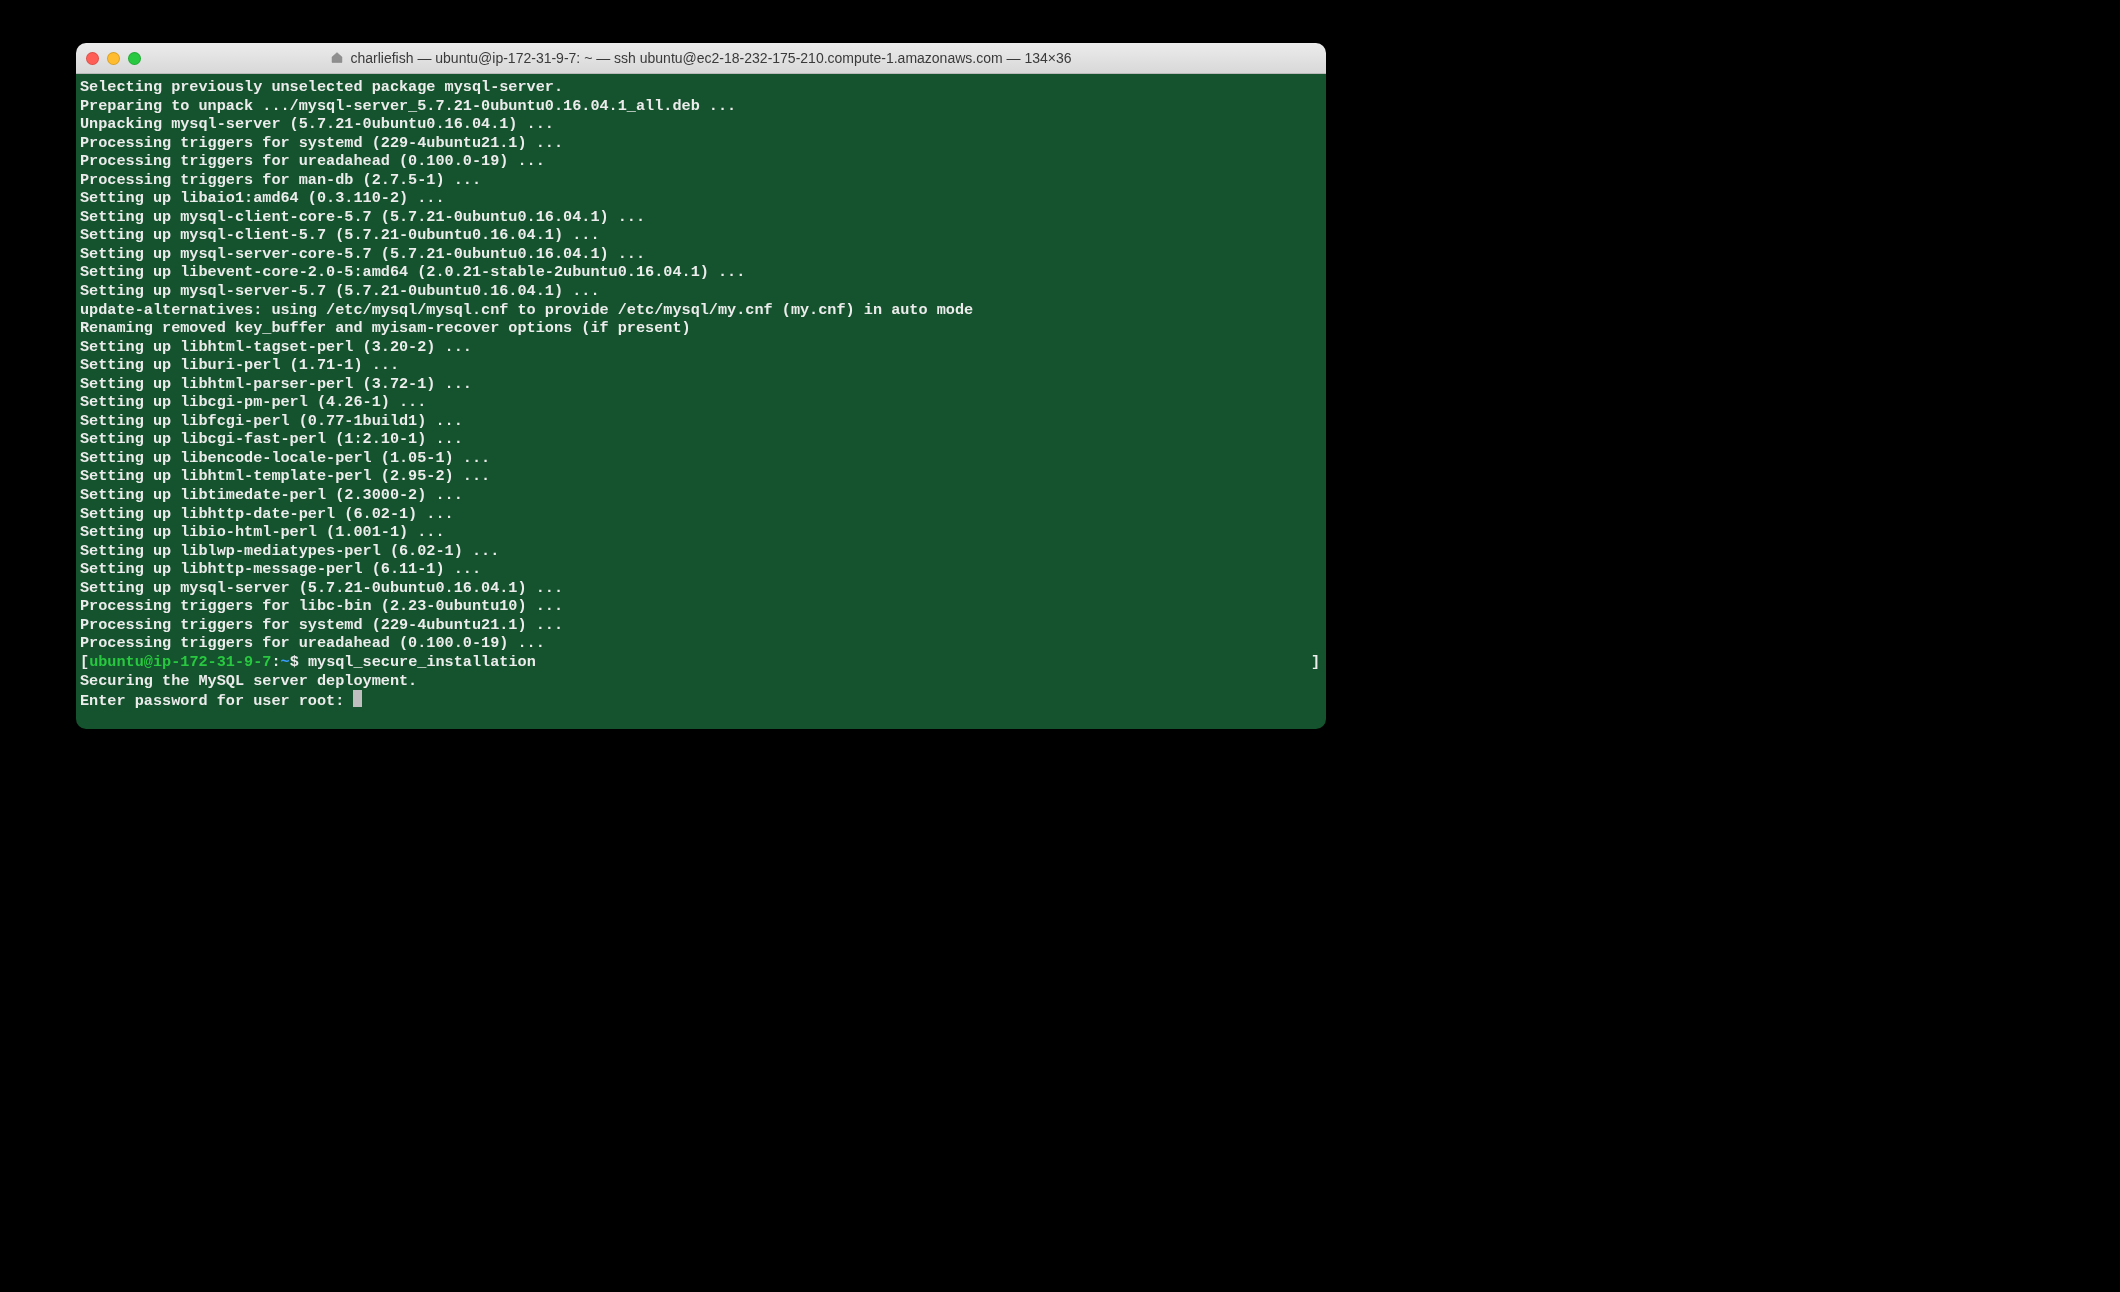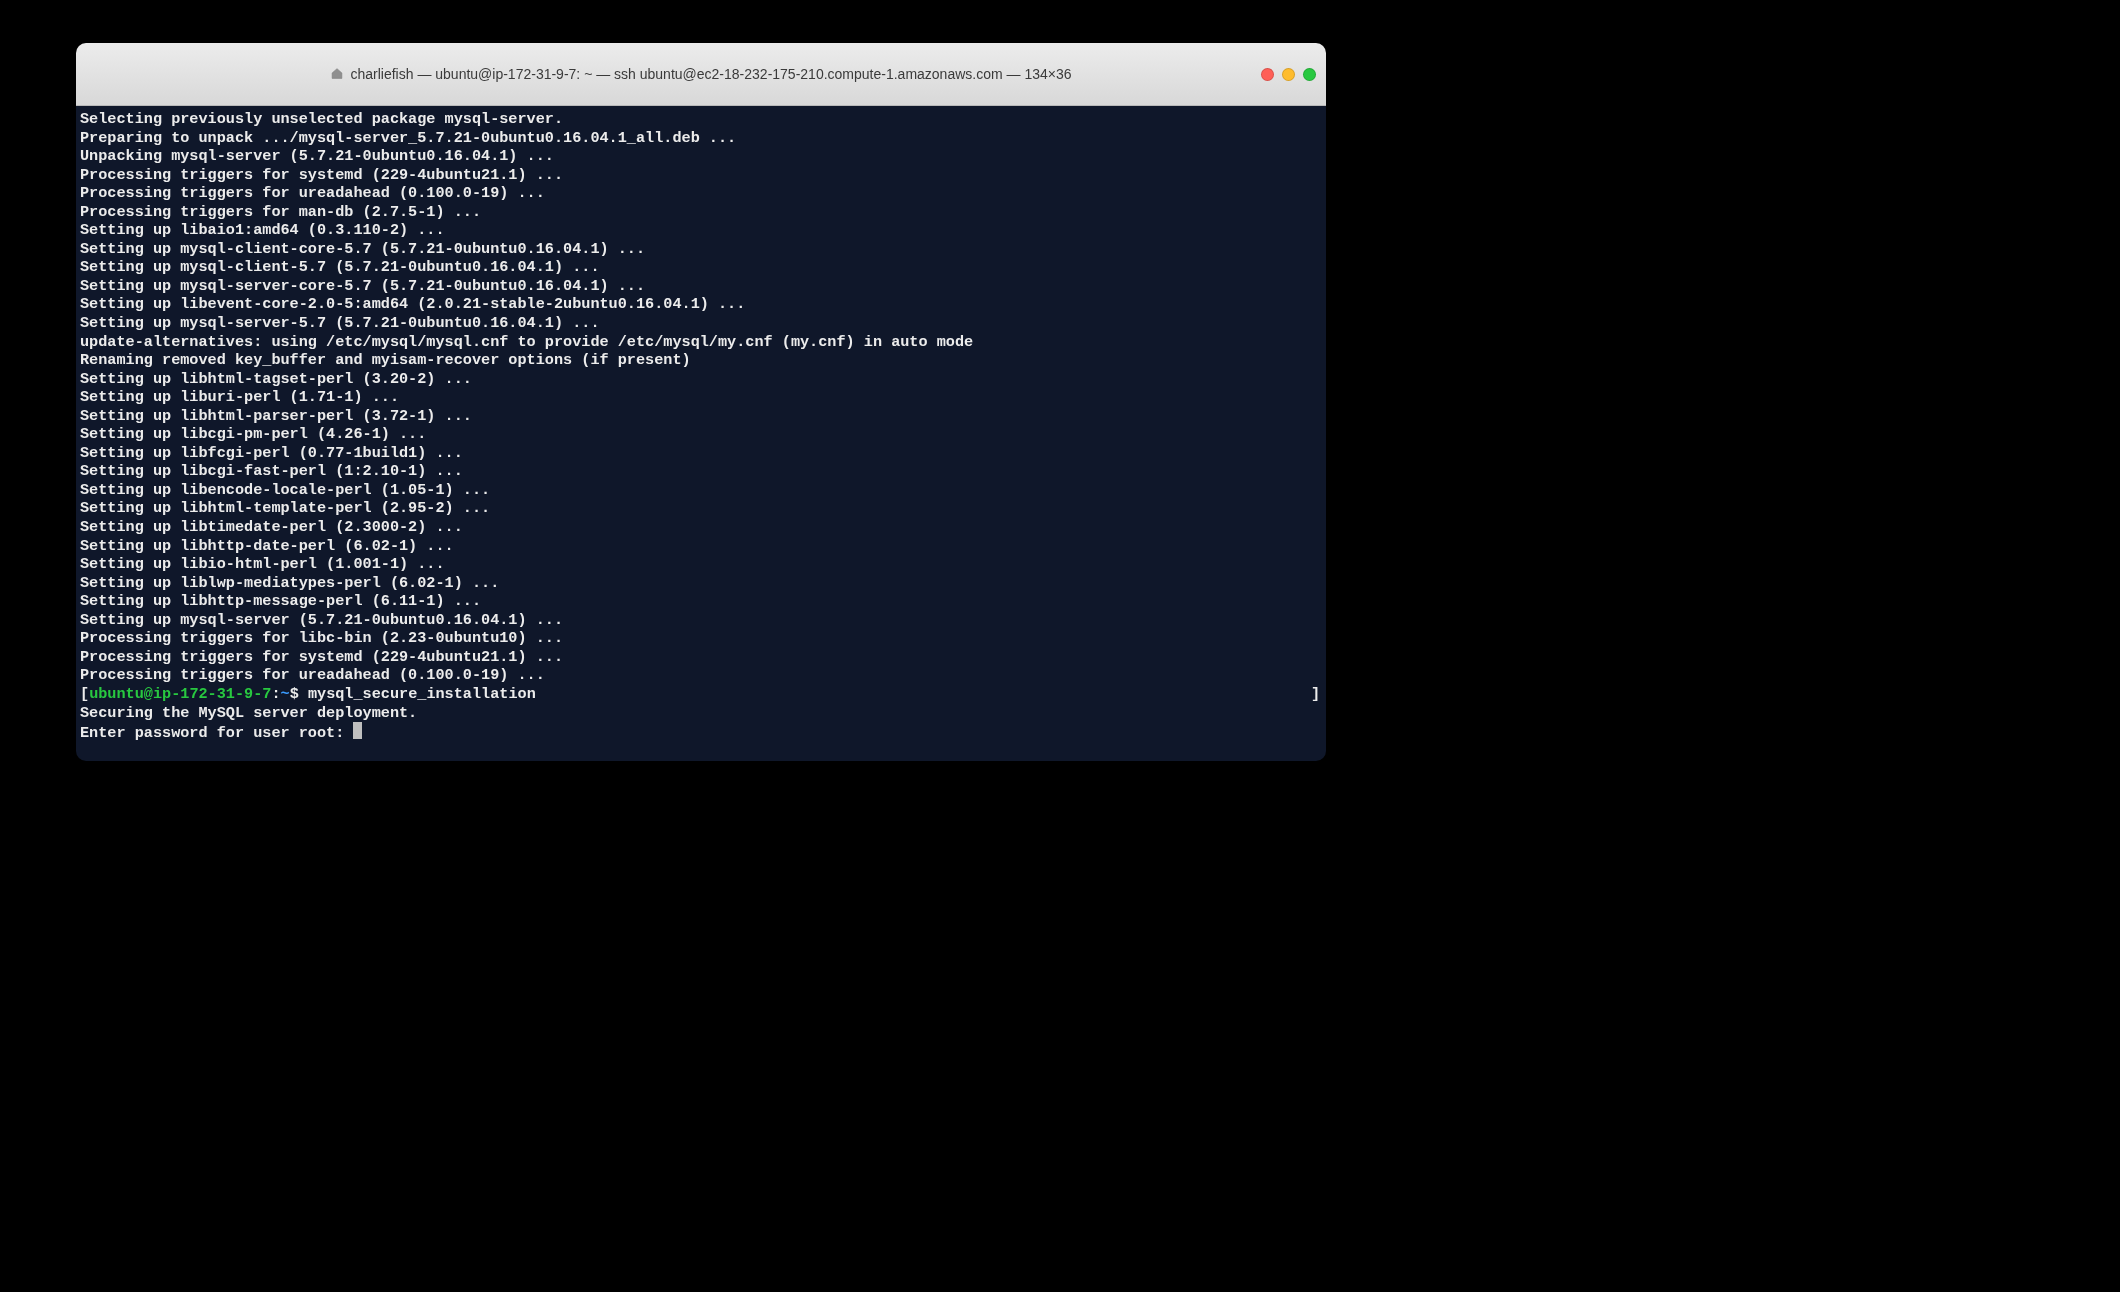--- a/index.html
+++ b/index.html
@@ -20,23 +20,22 @@
     overflow: hidden;
     box-shadow: 0 0 30px rgba(0,0,0,.7);
     background: #000;
   }
   .titlebar {
     height: 30px;
     background: linear-gradient(#ececec, #d8d8d8);
     border-bottom: 1px solid #b9b9b9;
     display: flex;
     align-items: center;
-    padding: 16px 10px;
+    padding: 0 10px;
     position: relative;
-    justify-content: flex-end;
   }
   .traffic {
     display: flex;
     gap: 8px;
     align-items: center;
   }
   .traffic .dot {
     width: 13px;
     height: 13px;
     border-radius: 50%;
@@ -56,21 +55,21 @@
     font-family: -apple-system, "Helvetica Neue", Arial, sans-serif;
     font-size: 14px;
     pointer-events: none;
   }
   .home-icon {
     color: #8a8a8a;
     font-size: 13px;
     line-height: 1;
   }
   .termbody {
-    background: #0f172a;
+    background: #14532d;
     color: #ececec;
     font-size: 15.2px;
     line-height: 18.55px;
     padding: 4px 4px 18px 4px;
     white-space: pre;
     letter-spacing: 0px;
     font-weight: 600;
   }
   .line { display:block; }
   .prompt-open { color:#ececec; }

